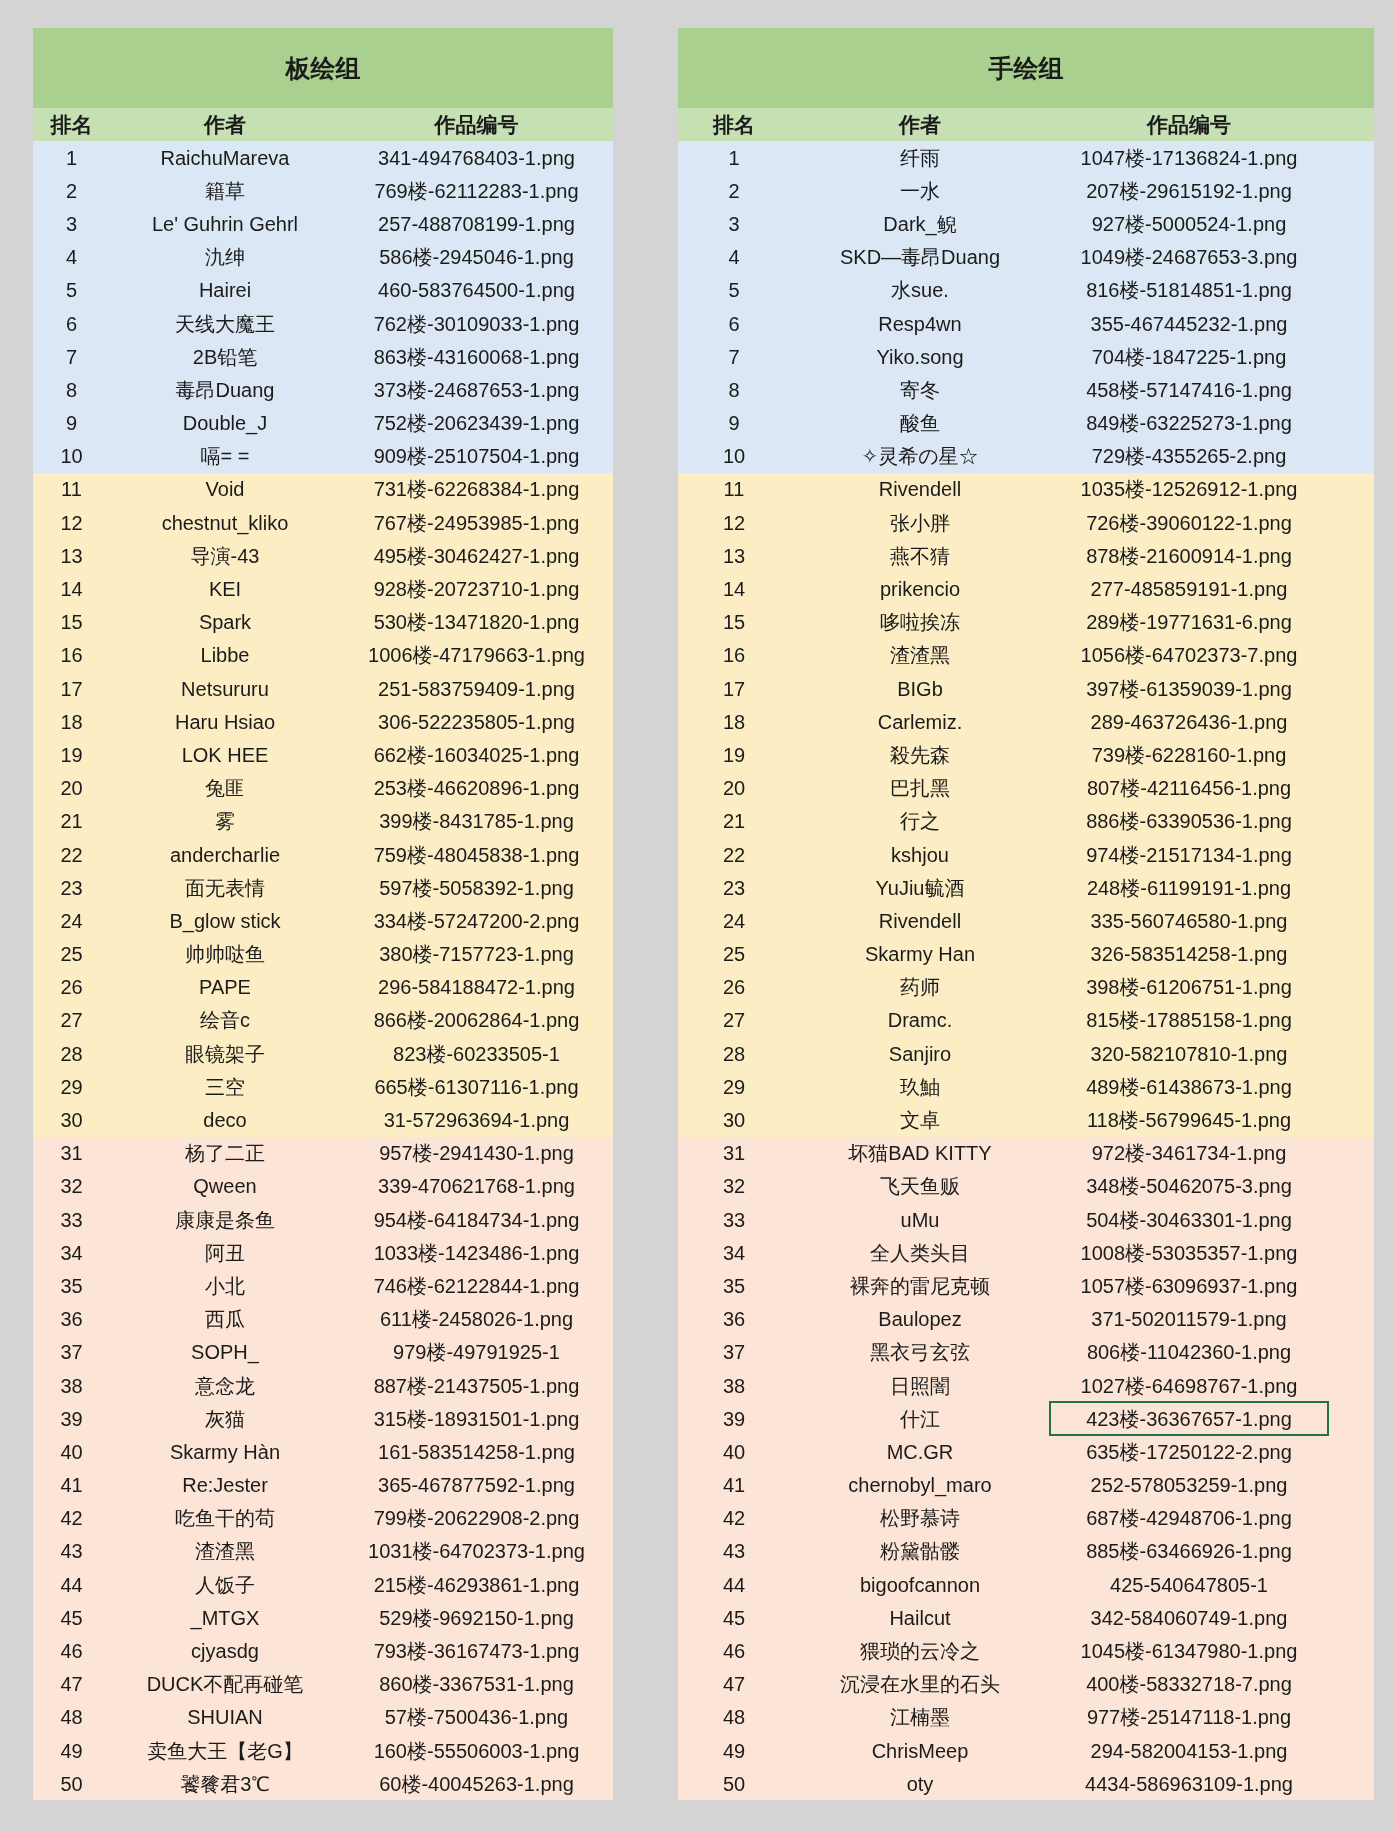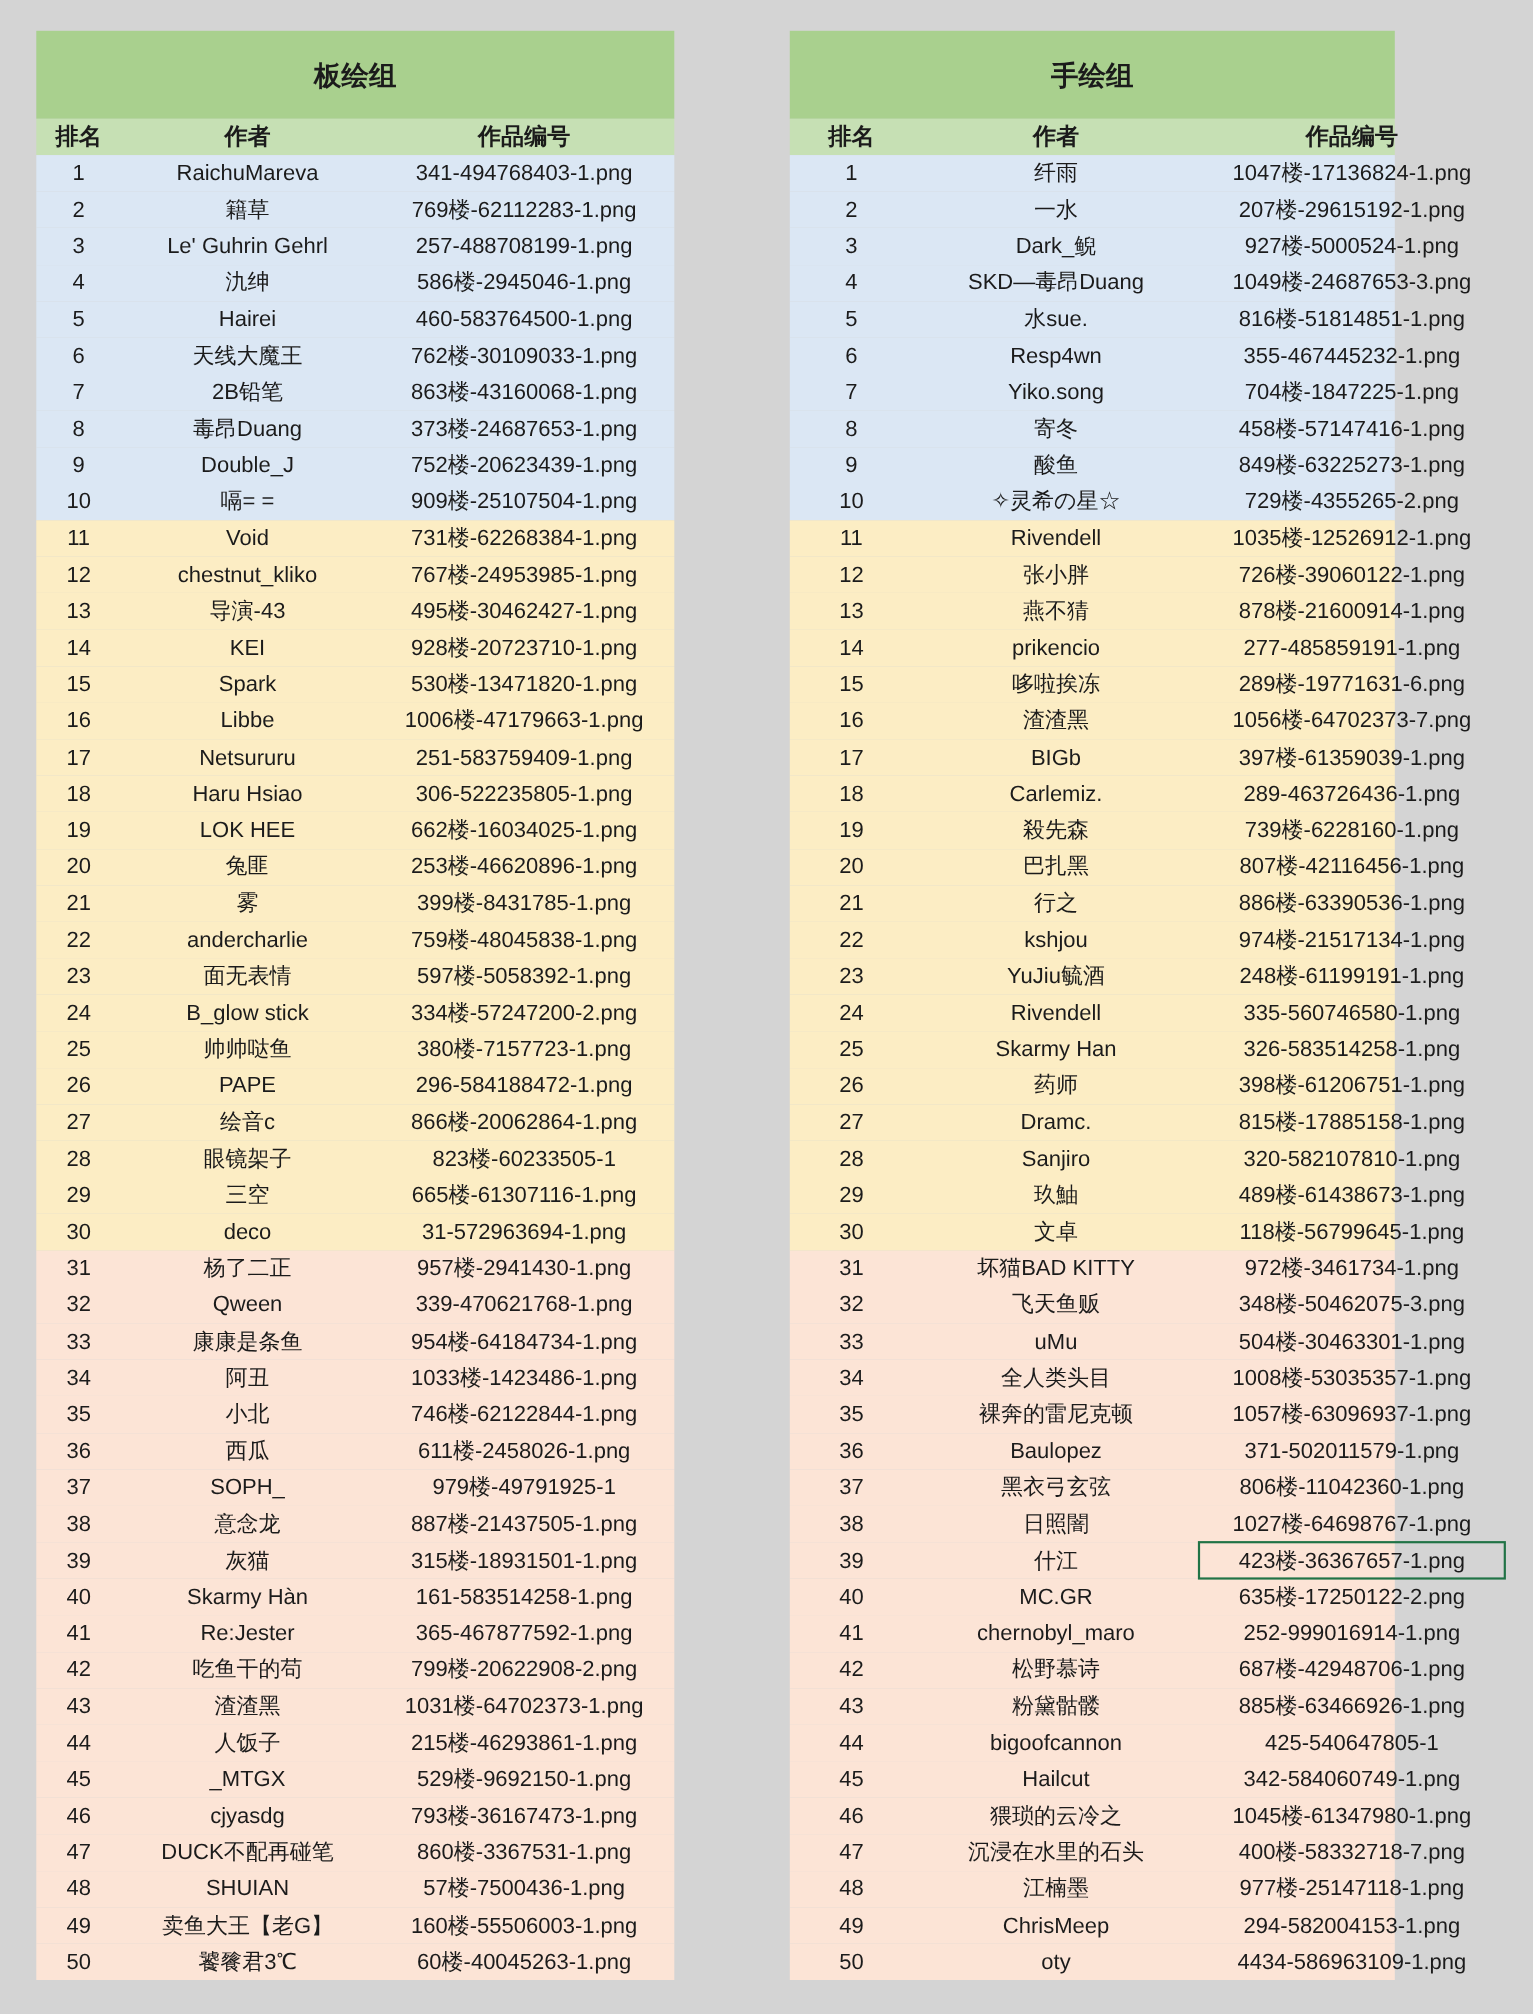--- a/index.html
+++ b/index.html
@@ -7,21 +7,21 @@
     position: relative;
     width: 1394px;
     height: 1831px;
     background: #d4d4d4;
     font-family: "Liberation Sans", sans-serif;
     color: #1b1b1b;
     overflow: hidden;
   }
   .panel { position: absolute; top: 28px; }
   .panel-left  { left: 33px;  width: 580px; }
-  .panel-right { left: 718px; width: 550px; }
+  .panel-right { left: 678px; width: 696px; }
   .title-bar {
     height: 80px;
     display: flex; align-items: center; justify-content: center;
     font-size: 25px; font-weight: bold;
   }
   .grid { display: grid; }
   .panel-left  .grid { grid-template-columns: 77px 230px 273px; }
   .panel-right .grid { grid-template-columns: 112px 260px 278px; }
   .header-row { height: 33px; font-weight: bold; font-size: 21px; }
   .row { height: 33.2px; font-size: 20px; }
@@ -510,21 +510,21 @@
           <div class="cell selected" style="outline-color: rgb(33, 115, 70);">423楼-36367657-1.png</div>
         </div>
         <div class="grid row" style="background: rgb(252, 228, 214);">
           <div class="cell">40</div>
           <div class="cell">MC.GR</div>
           <div class="cell">635楼-17250122-2.png</div>
         </div>
         <div class="grid row" style="background: rgb(252, 228, 214);">
           <div class="cell">41</div>
           <div class="cell">chernobyl_maro</div>
-          <div class="cell">252-999016914-1.png</div>
+          <div class="cell">252-578053259-1.png</div>
         </div>
         <div class="grid row" style="background: rgb(252, 228, 214);">
           <div class="cell">42</div>
           <div class="cell">松野慕诗</div>
           <div class="cell">687楼-42948706-1.png</div>
         </div>
         <div class="grid row" style="background: rgb(252, 228, 214);">
           <div class="cell">43</div>
           <div class="cell">粉黛骷髅</div>
           <div class="cell">885楼-63466926-1.png</div>

